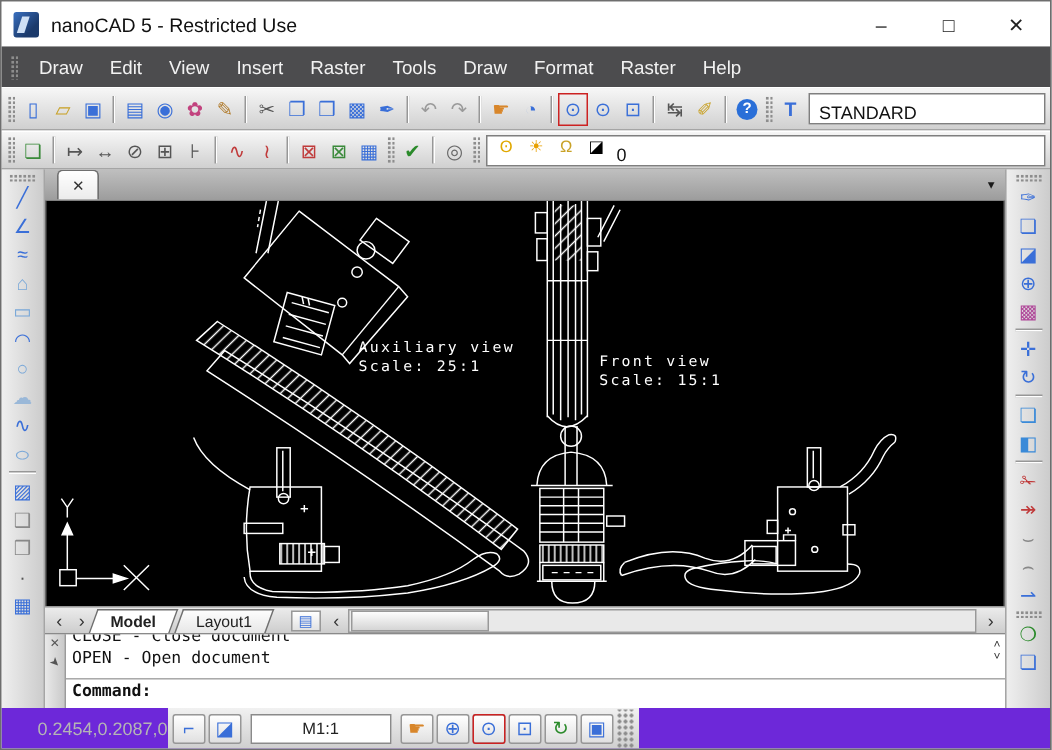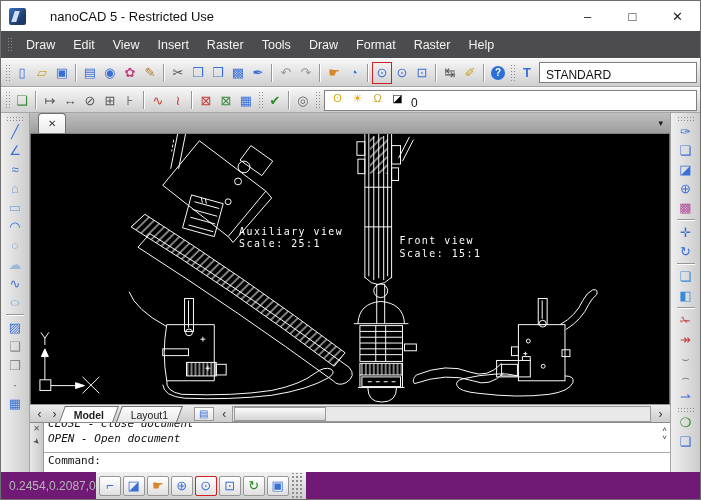--- a/index.html
+++ b/index.html
@@ -5,21 +5,21 @@
   html,body{margin:0;padding:0;background:#888;}
   .window{width:701px;height:500px;box-sizing:border-box;border:1px solid #6e6e6e;
     font-family:"Liberation Sans",sans-serif;display:flex;flex-direction:column;
     background:#d6d6d6;overflow:hidden;}
   
   .titlebar{height:30px;background:#fff;display:flex;align-items:center;padding-left:8px;flex:0 0 auto;}
   .app-icon{width:17px;height:17px;border-radius:2px;margin-right:8px;flex:0 0 auto;
     background:linear-gradient(135deg,#3a70c0 0%,#1b3a6b 70%);position:relative;}
   .app-icon::after{content:"";position:absolute;left:4px;top:3px;width:5px;height:11px;
     background:#cfe0f5;transform:skewX(-18deg);}
-  .title-text{font-size:13px;color:#111;margin-left:16px;}
+  .title-text{font-size:13px;color:#111;}
   .win-controls{margin-left:auto;display:flex;height:100%;}
   .win-btn{width:45px;height:100%;display:flex;align-items:center;justify-content:center;
     font-size:13px;color:#222;border:none;background:transparent;}
   
   .menubar{height:27px;background:#4c4c4e;display:flex;align-items:center;padding-left:4px;flex:0 0 auto;}
   .mhandle{width:5px;height:16px;margin:0 5px 0 2px;
     background-image:radial-gradient(#8d8d8d 40%,transparent 41%);background-size:3px 3px;}
   .menu-item{color:#f2f2f2;font-size:12.5px;padding:5px 9px;cursor:default;}
   
   .toolbar{background:linear-gradient(#f6f6f6,#d0d0d0);border-top:1px solid #fff;
@@ -79,28 +79,28 @@
   .hscroll .thumb{flex:0 0 90px;height:12px;background:linear-gradient(#fdfdfd,#d5d5d5);border:1px solid #999;margin-left:1px;}
   .hscroll .sp{flex:1;}
   
   .cmdarea{height:49px;display:flex;border-top:1px solid #8a8a8a;background:#d6d6d6;flex:0 0 auto;}
   .cmdside{width:13px;display:flex;flex-direction:column;align-items:center;padding-top:2px;gap:5px;
     background:linear-gradient(90deg,#e9e9e9,#c9c9c9);}
   .cmdside .sbtn{border:none;background:transparent;font-size:8px;color:#555;padding:0;line-height:1;}
   .cmdmain{flex:1;display:flex;flex-direction:column;border-left:1px solid #9b9b9b;min-width:0;}
   .cmdhist{flex:1;background:#fff;border:1px solid #aaa;border-width:0 0 1px 0;position:relative;
     overflow:hidden;font-family:"DejaVu Sans Mono",monospace;font-size:11px;color:#111;padding:0 4px;}
-  .cmdhist .inner{margin-top:-7px;font-style:italic;}
+  .cmdhist .inner{margin-top:-7px;}
   .cmdhist .line{height:15px;line-height:15px;white-space:pre;}
   .cmdscroll{position:absolute;right:3px;top:3px;display:flex;flex-direction:column;gap:1px;}
   .cmdscroll button{border:none;background:transparent;font-size:8px;line-height:7px;color:#333;padding:0;}
   .cmdprompt{height:17px;background:#fff;font-family:"DejaVu Sans Mono",monospace;font-size:11px;
-    color:#111;padding:1px 4px;}
-  
-  .statusbar{height:27px;background:#701a75;display:flex;align-items:center;padding-left:8px;flex:0 0 auto;}
+    color:#111;padding:1px 4px;font-weight:bold;}
+  
+  .statusbar{height:27px;background:#6d28d9;display:flex;align-items:center;padding-left:24px;flex:0 0 auto;}
   .coords{font-size:12px;color:#b5b5b5;}
   .toggles{display:flex;gap:4px;margin-left:auto;margin-right:14px;}
   .toggle{height:19px;padding:0 7px;font-size:11.5px;color:#141414;border:1px solid #6f6f6f;border-radius:2px;
     background:linear-gradient(#ffffff,#d0d0d0);display:flex;align-items:center;}
   .toggle.act{background:linear-gradient(#fcd98d,#eda33c);border-color:#a87c20;}
   .statuspanel{height:27px;background:linear-gradient(#f1f1f1,#cfcfcf);display:flex;align-items:center;
     padding:0 3px;gap:2px;}
   .statuspanel .tbtn{width:22px;height:20px;border:1px solid #979797;border-radius:2px;
     background:linear-gradient(#fff,#e0e0e0);}
   .scalefield{width:92px;height:18px;background:#fff;border:1px solid #8a8a8a;font-size:11px;color:#222;
@@ -556,20 +556,21 @@
     <span class="coords">0.2454,0.2087,0</span>
     <div class="statuspanel">
       <span style="display:flex;gap:2px">
           <button class="tbtn">
             <span class="glyph" style="color: rgb(58, 111, 216);">⌐</span>
           </button>
           <button class="tbtn">
             <span class="glyph" style="color: rgb(58, 111, 216);">◪</span>
           </button>
         </span>
+      <div class="scalefield">M1:1</div>
       <span style="display:flex;gap:2px">
           <button class="tbtn">
             <span class="glyph" style="color: rgb(216, 134, 42);">☛</span>
           </button>
           <button class="tbtn">
             <span class="glyph" style="color: rgb(58, 111, 216);">⊕</span>
           </button>
           <button class="tbtn act">
             <span class="glyph" style="color: rgb(58, 111, 216);">⊙</span>
           </button>

